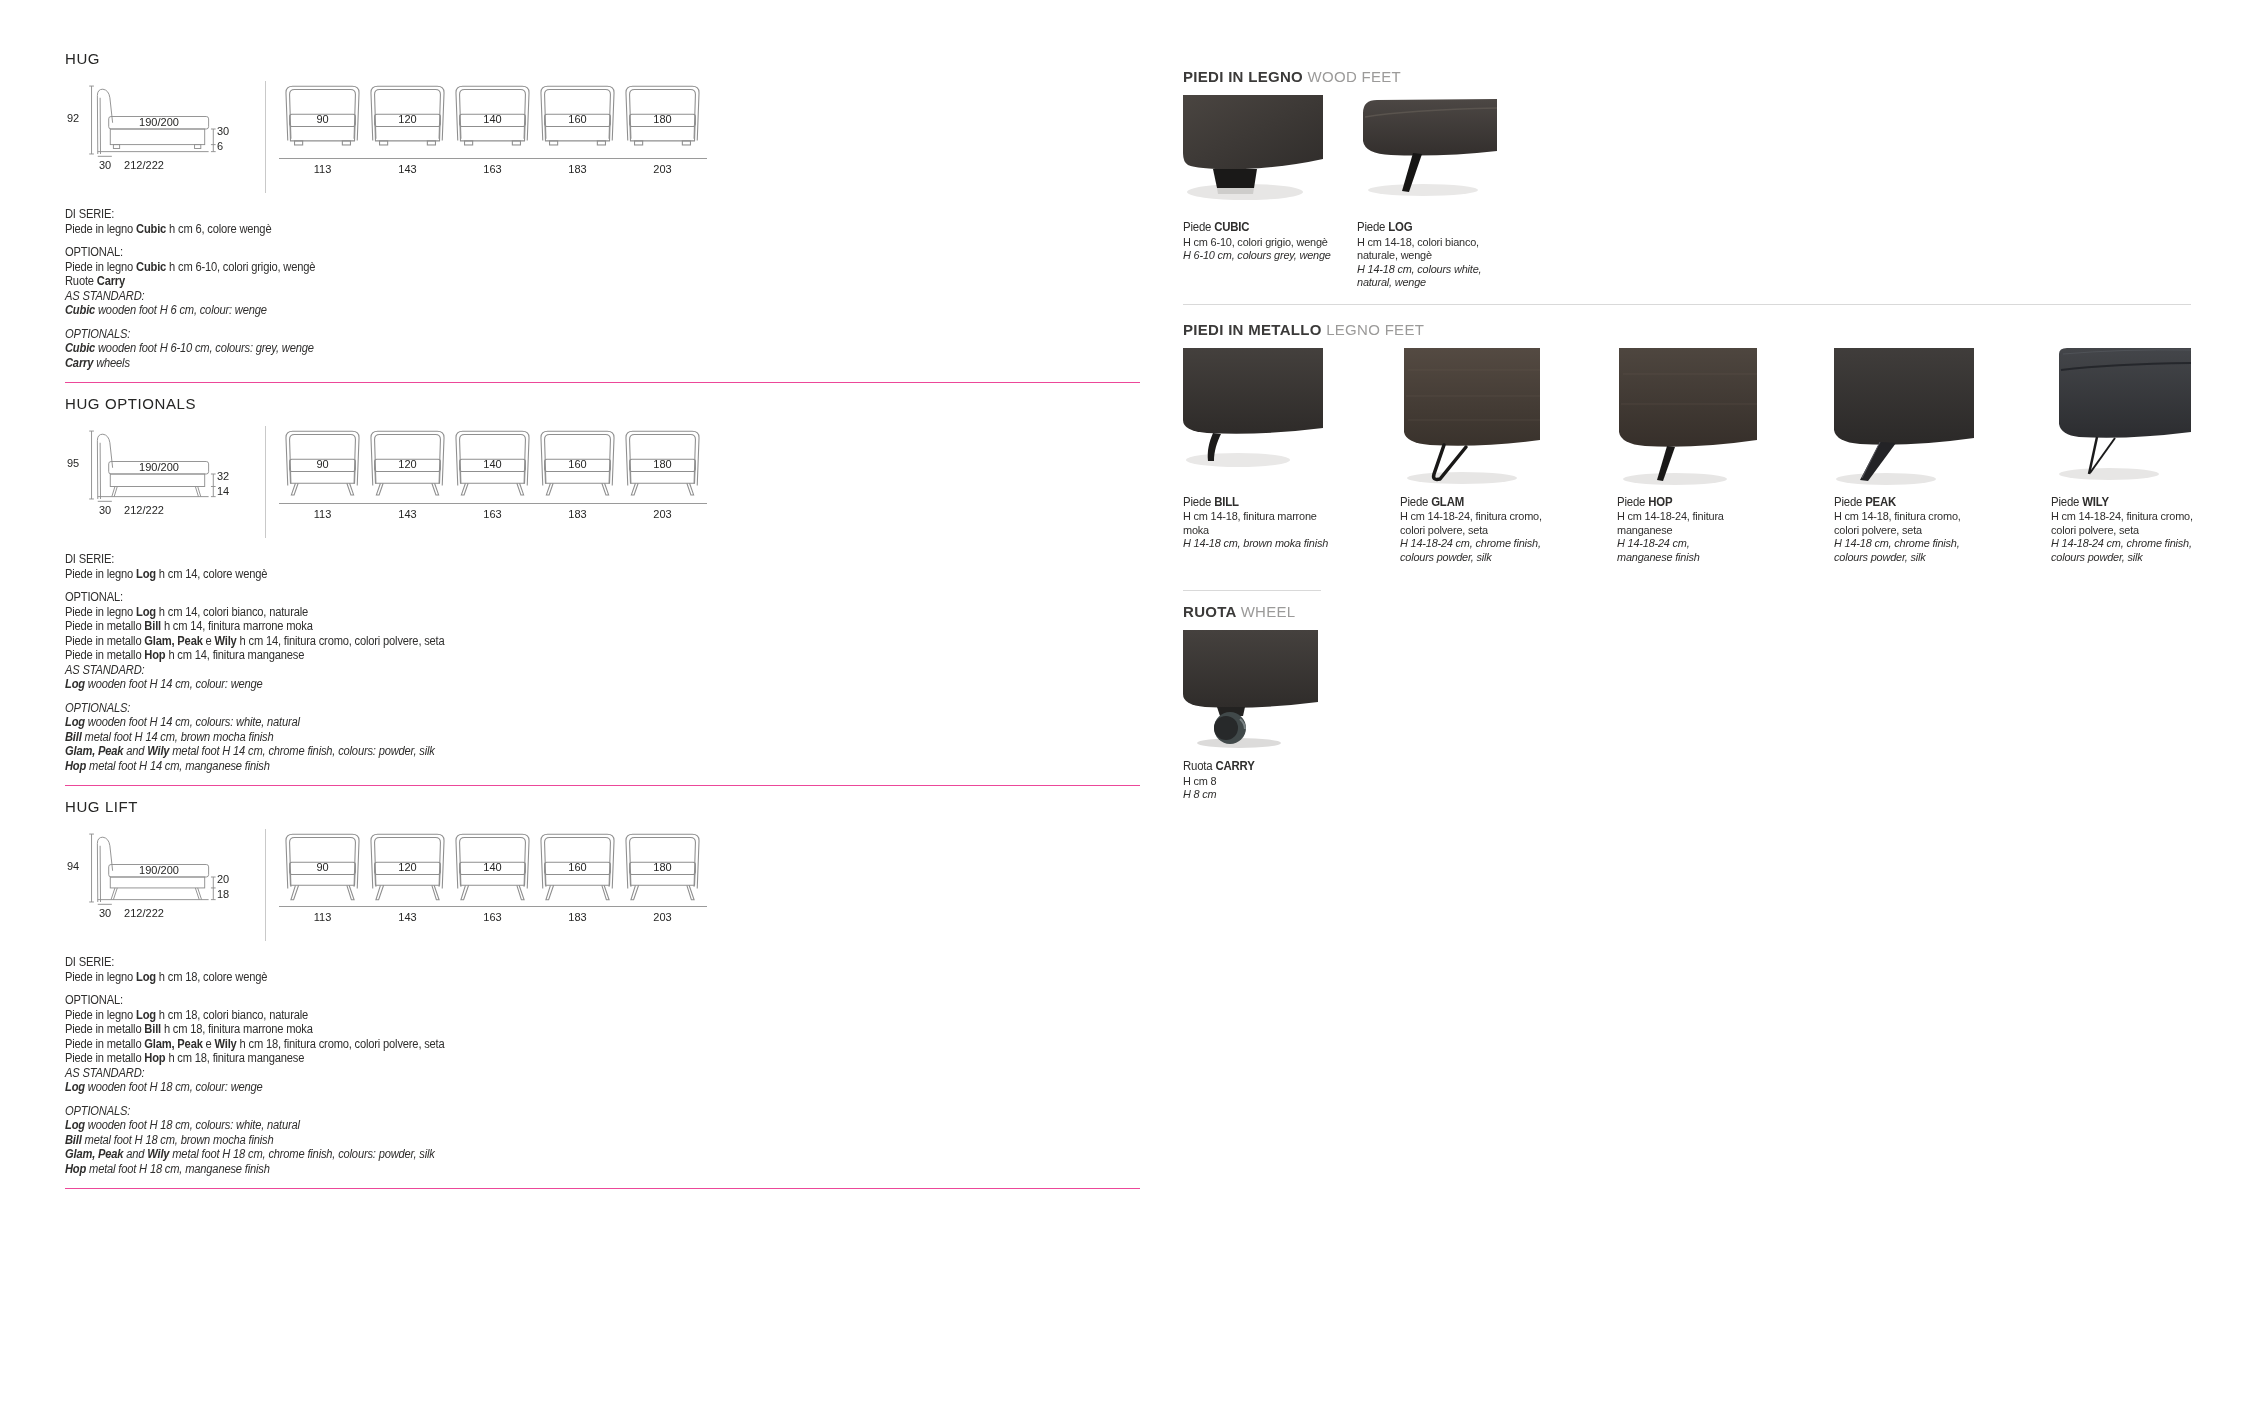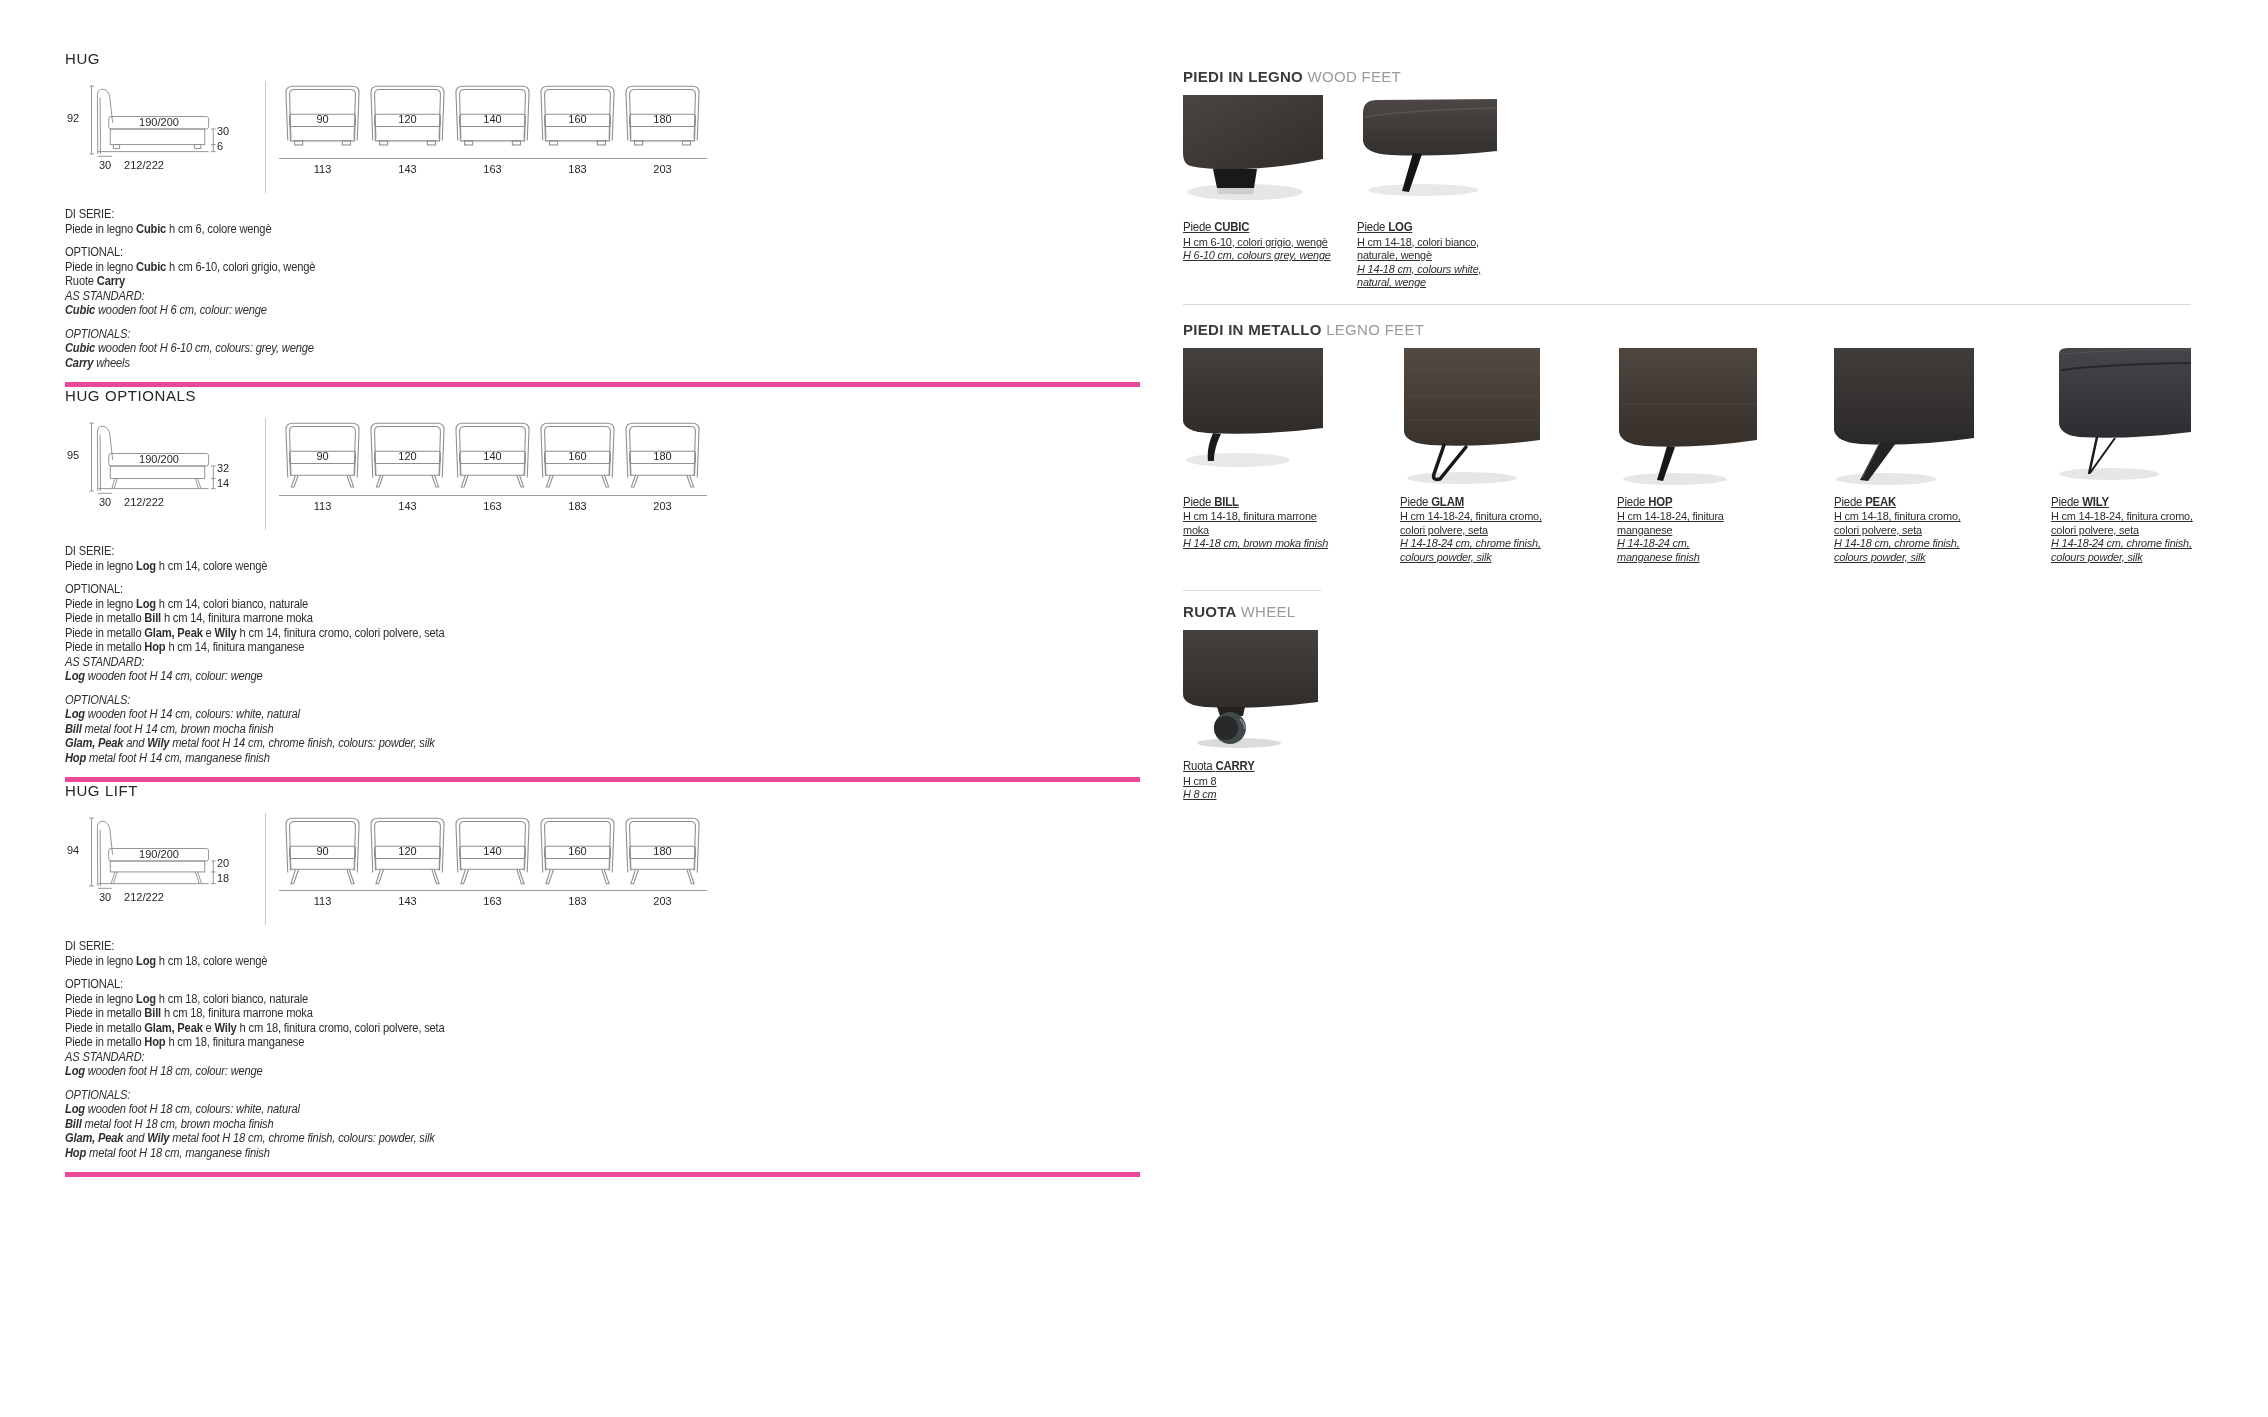--- a/index.html
+++ b/index.html
@@ -3,21 +3,21 @@
 <meta charset="utf-8">
 <style>
   html,body{margin:0;padding:0;}
   body{
     width:2268px;height:1417px;background:#ffffff;
     font-family:"Liberation Sans",sans-serif;color:#2f2e2d;
     position:relative;overflow:hidden;
   }
   
   .left-col{position:absolute;left:65px;top:50px;width:1075px;}
-  .prod{padding-bottom:12px;border-bottom:5px solid #ec4899;}
+  .prod{padding-bottom:12px;border-bottom:1px solid #ec4899;margin-bottom:12px;}
   .prod-title{font-size:15px;font-weight:400;letter-spacing:.6px;color:#262625;margin:0 0 12px 0;}
   .diagrams{display:flex;align-items:flex-start;}
   .side{position:relative;width:190px;height:116px;flex:0 0 auto;}
   .side svg{position:absolute;left:0;top:0;}
   .lab{position:absolute;font-size:11px;line-height:13px;color:#262625;}
   .s-h{left:2px;top:33px;}
   .s-mat{left:44px;top:37px;width:100px;text-align:center;}
   .s-d1{left:152px;top:46px;}
   .s-d2{left:152px;top:61px;}
   .s-depth{left:30px;top:80px;width:20px;text-align:center;}
@@ -44,21 +44,21 @@
   .fw-title .t-it{font-weight:700;color:#3b3a39;}
   .fw-title .t-en{font-weight:400;color:#8c8b8a;}
   .subhead{font-size:15px;letter-spacing:.3px;margin:0;}
   .subhead .h-it{font-weight:700;color:#3b3a39;}
   .subhead .h-en{font-weight:400;color:#9b9a99;}
   .wood-head{margin-top:22px;}
   .metal-head{margin-top:16px;}
   .ruota-head{margin-top:12px;}
   .photo-row{display:flex;gap:34px;margin-top:10px;align-items:flex-start;}
   .metal-row{gap:20px;justify-content:space-between;}
-  .item{width:140px;flex:0 0 auto;text-decoration:underline;}
+  .item{width:140px;flex:0 0 auto;}
   .slot{height:120px;}
   .slot-metal{height:142px;}
   .slot-wheel{height:124px;}
   .cap{margin-top:6px;font-size:11.5px;letter-spacing:-0.2px;line-height:13.5px;width:170px;
        transform:scaleX(.95);transform-origin:0 0;color:#2f2e2d;}
   .cap-name{font-size:12px;margin-bottom:1px;}
   .cap-name b{font-weight:700;}
   .cap-it{white-space:pre-line;}
   .cap-en{white-space:pre-line;font-style:italic;}
   .hr-full{border:none;border-top:1px solid #d9d9d9;margin:14px 0 0 0;width:1008px;}

